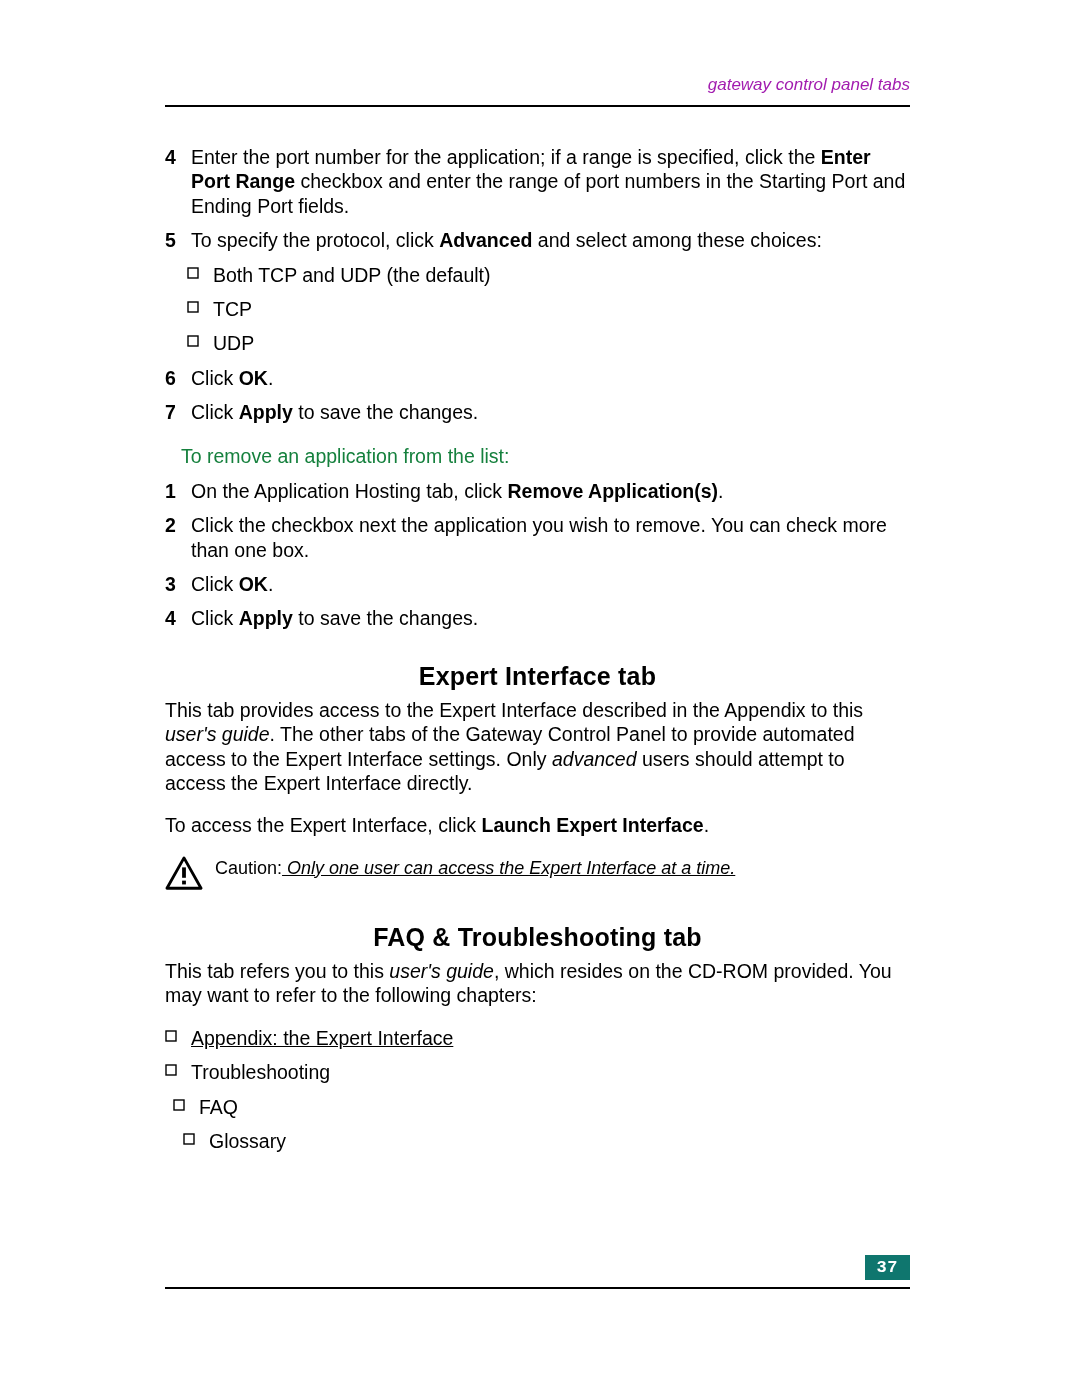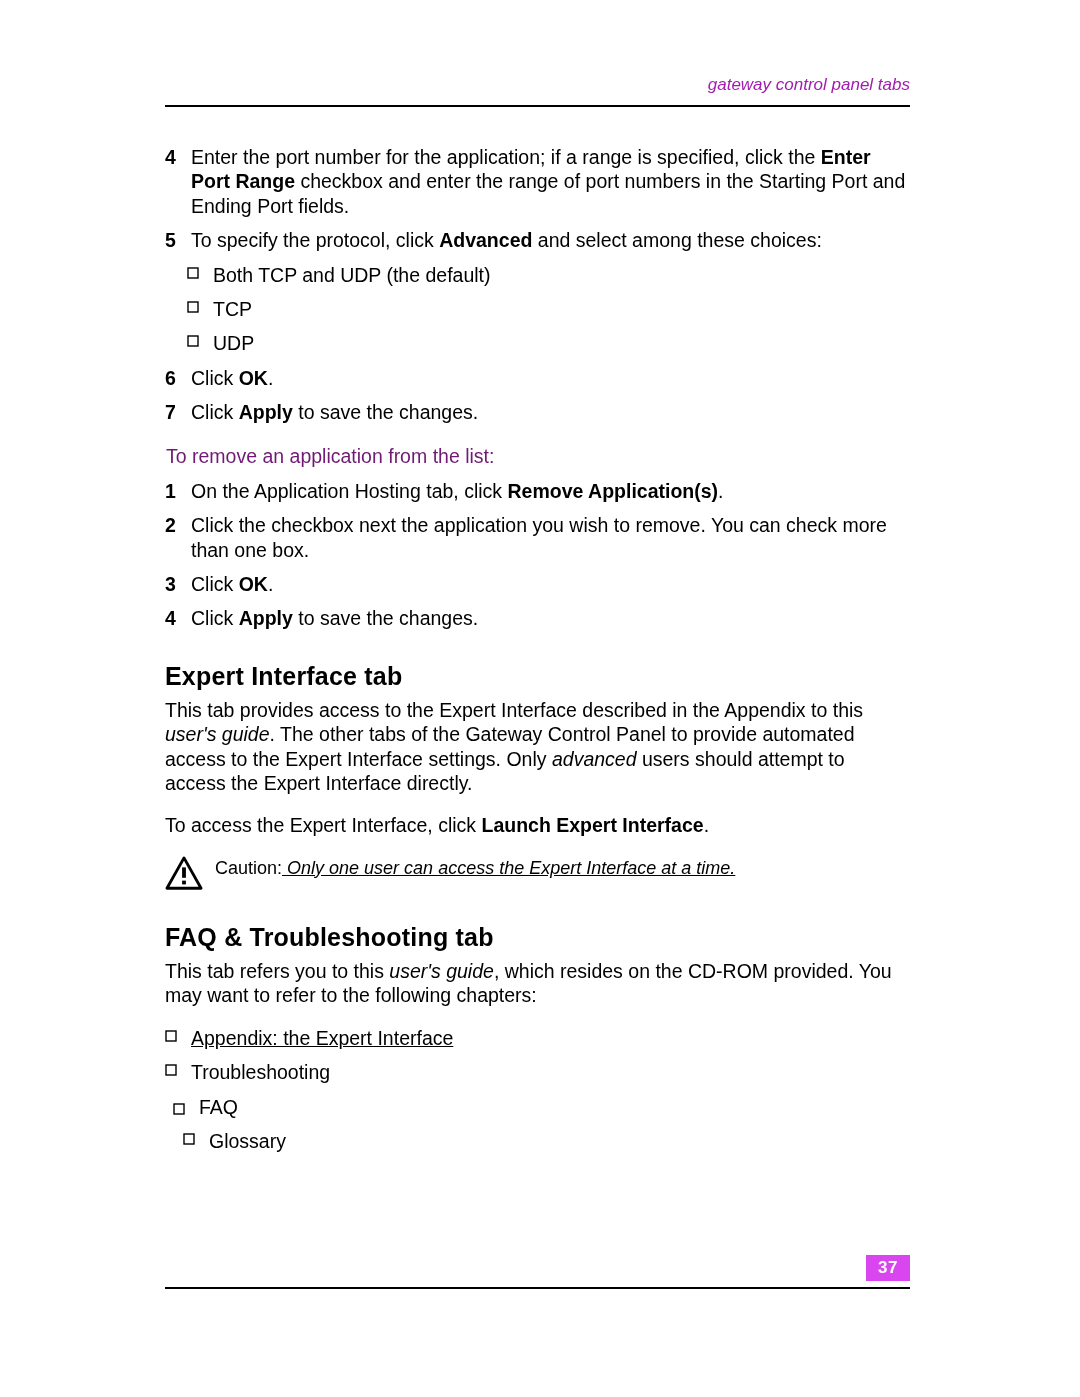--- a/index.html
+++ b/index.html
@@ -68,29 +68,30 @@
     width: 26px;
     flex: none;
     font-size: 14px;
     line-height: 22px;
   }
   .sub-body {
     flex: 1;
   }
   .sub-marker svg { display:block; margin-top:4px; }
   .subheading {
-    color: #701a75;
+    color: #15803d;
     font-size: 19.5px;
-    margin: 20px 0 10px 1px;
+    margin: 20px 0 10px 16px;
   }
   .h2 {
     font-weight: bold;
     font-size: 25px;
     margin: 30px 0 6px 0;
     letter-spacing: 0.2px;
+    text-align: center;
   }
   .para {
     margin: 0 0 18px 0;
   }
   .caution-row {
     display: flex;
     align-items: flex-start;
     margin: 4px 0 8px 0;
   }
   .caution-icon {
@@ -117,26 +118,27 @@
   .bottom-rule {
     border: none;
     border-top: 2px solid #000;
     margin: 0 0 6px 0;
     width: 100%;
   }
   .page-num {
     position: absolute;
     right: 0;
     top: -32px;
-    background: #d946ef;
+    background: #0f766e;
     color: #fff;
     font-weight: bold;
     font-size: 17px;
     padding: 3px 12px 3px 12px;
     letter-spacing: 0.5px;
+    font-family: Liberation Mono, monospace;
   }
   .square-bullet {
     width: 12px; height: 12px;
   }
 </style>
 </head>
 <body>
 
 <div class="page">
   <div class="header-band">
@@ -241,21 +243,21 @@
           <span class="sub-body">Appendix: the Expert Interface</span>
         </div>
         <div class="sub-item" style="padding-left: 0px;">
           <span class="sub-marker">
             <svg class="square-bullet" viewBox="0 0 12 12">
               <rect x="1" y="1" width="10" height="10" fill="none" stroke="#000" stroke-width="1.4"></rect>
             </svg>
           </span>
           <span class="sub-body">Troubleshooting</span>
         </div>
-        <div class="sub-item" style="padding-left: 8px; align-items: center;">
+        <div class="sub-item" style="padding-left: 8px;">
           <span class="sub-marker">
             <svg class="square-bullet" viewBox="0 0 12 12">
               <rect x="1" y="1" width="10" height="10" fill="none" stroke="#000" stroke-width="1.4"></rect>
             </svg>
           </span>
           <span class="sub-body">FAQ</span>
         </div>
         <div class="sub-item" style="padding-left: 18px;">
           <span class="sub-marker">
             <svg class="square-bullet" viewBox="0 0 12 12">

